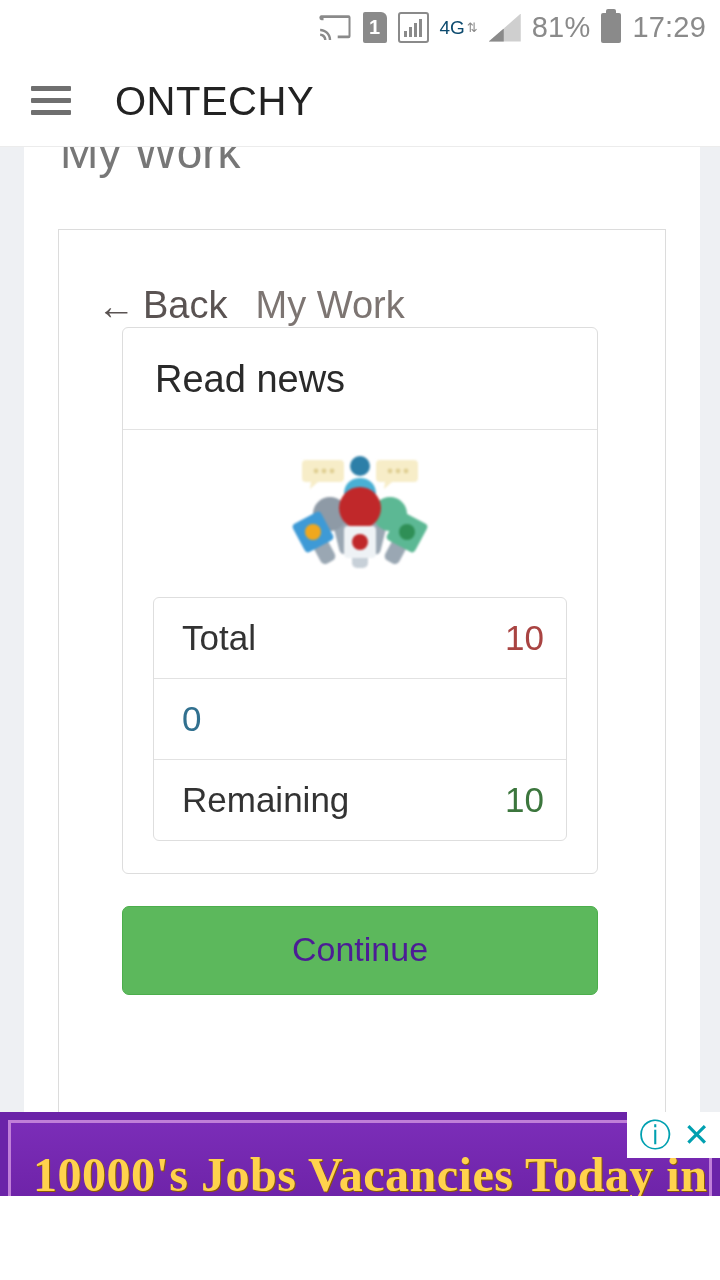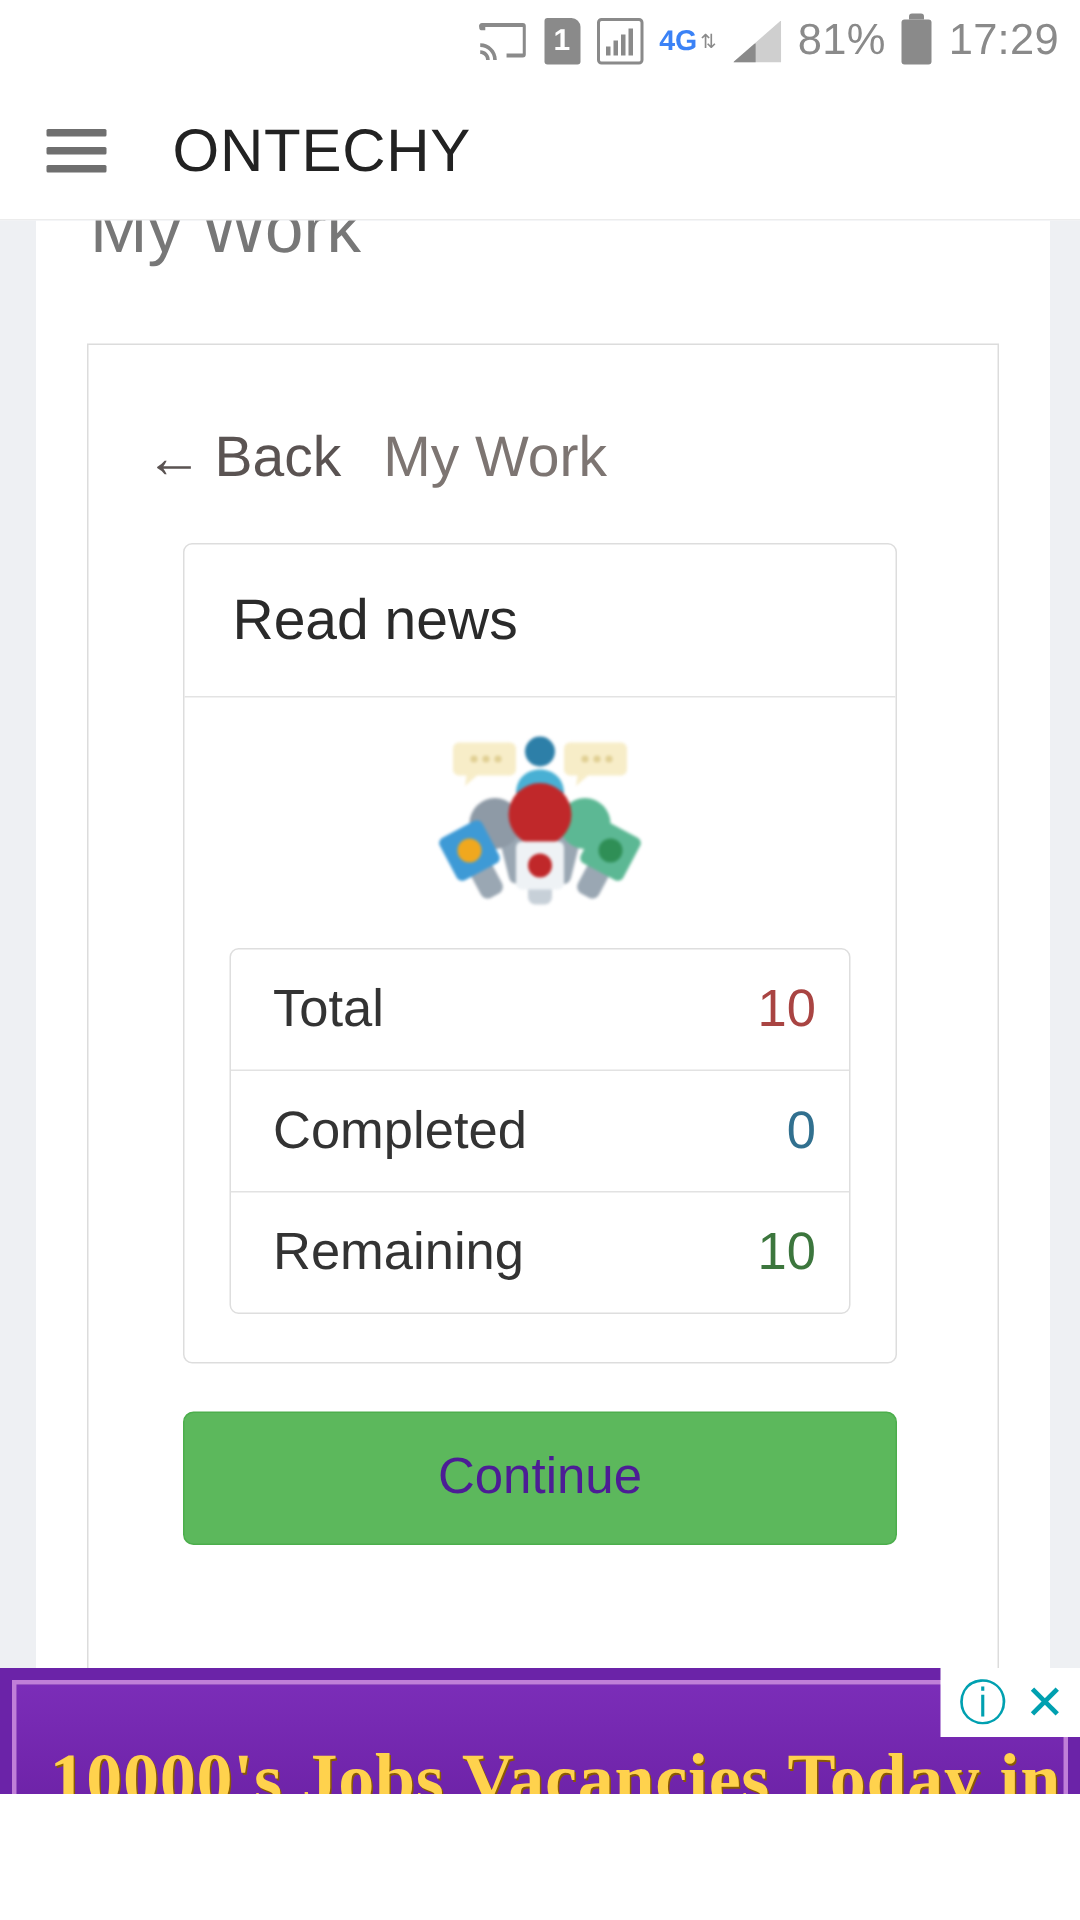--- a/index.html
+++ b/index.html
@@ -48,21 +48,21 @@
     gap: 1.5px;
     padding: 0 3px 4px 3px;
   }
   .signal-box i { display:block; width: 3.5px; background: #8a8a8a; }
   .signal-box i:nth-child(1){height:6px;}
   .signal-box i:nth-child(2){height:10px;}
   .signal-box i:nth-child(3){height:14px;}
   .signal-box i:nth-child(4){height:18px;}
 
   .four-g { display: flex; align-items: center; gap: 2px; }
-  .four-g .lbl { font-size: 19px; color: #3b82f6; font-weight: 700; line-height: 1; }
+  .four-g .lbl { font-size: 19px; color: #0c4a6e; font-weight: 400; line-height: 1; }
   .four-g .arrows { font-size: 13px; color: #8a8a8a; line-height: 0.85; }
 
   .tri-signal {
     width: 32px; height: 28px;
     position: relative;
   }
   .tri-signal .bg {
     position:absolute; inset:0;
     background:#cfcfcf;
     clip-path: polygon(100% 0, 100% 100%, 0 100%);
@@ -153,21 +153,20 @@
     gap: 8px;
     font-size: 38px;
     color: #5a5352;
     cursor: pointer;
   }
   .back-arrow { font-size: 38px; line-height: 1; color:#5a5352; }
   .nav-crumb { font-size: 38px; color: #7d7572; }
 
   
   .card {
-    margin-top: 35px;
     margin-left: 35px;
     width: 476px;
     border: 1px solid #dddddd;
     border-radius: 6px;
     background: #ffffff;
   }
   .card-header {
     padding: 32px 32px 31px 32px;
     border-bottom: 1px solid #e3e3e3;
   }
@@ -235,21 +234,21 @@
   }
   .ad-inner {
     position: absolute;
     left: 8px; top: 8px; right: 8px; bottom: -30px;
     background: linear-gradient(180deg, #7b2db8 0%, #6a20a3 100%);
     border: 3px solid #c07fd8;
   }
   .ad-text {
     position: absolute;
     left: 22px;
-    top: 36px;
+    top: 24px;
     font-family: "Liberation Serif", serif;
     font-weight: bold;
     font-size: 48px;
     color: #ffd24d;
     white-space: nowrap;
     letter-spacing: 0.5px;
     text-shadow: 1px 1px 0 #8a5a00;
   }
   .ad-choices {
     position: absolute;
@@ -370,21 +369,20 @@
               <circle cx="70" cy="90" r="8" fill="#c0282a"></circle>
             </svg>
           </div>
 
           <div class="list-group">
             <div class="list-row">
               <span class="list-label">Total</span>
               <span class="list-value" style="color:#a94442">10</span>
             </div>
             <div class="list-row">
-              <span class="list-label">Completed</span>
               <span class="list-value" style="color:#31708f">0</span>
             </div>
             <div class="list-row">
               <span class="list-label">Remaining</span>
               <span class="list-value" style="color:#3c763d">10</span>
             </div>
           </div>
 
         </div>
       </div>

